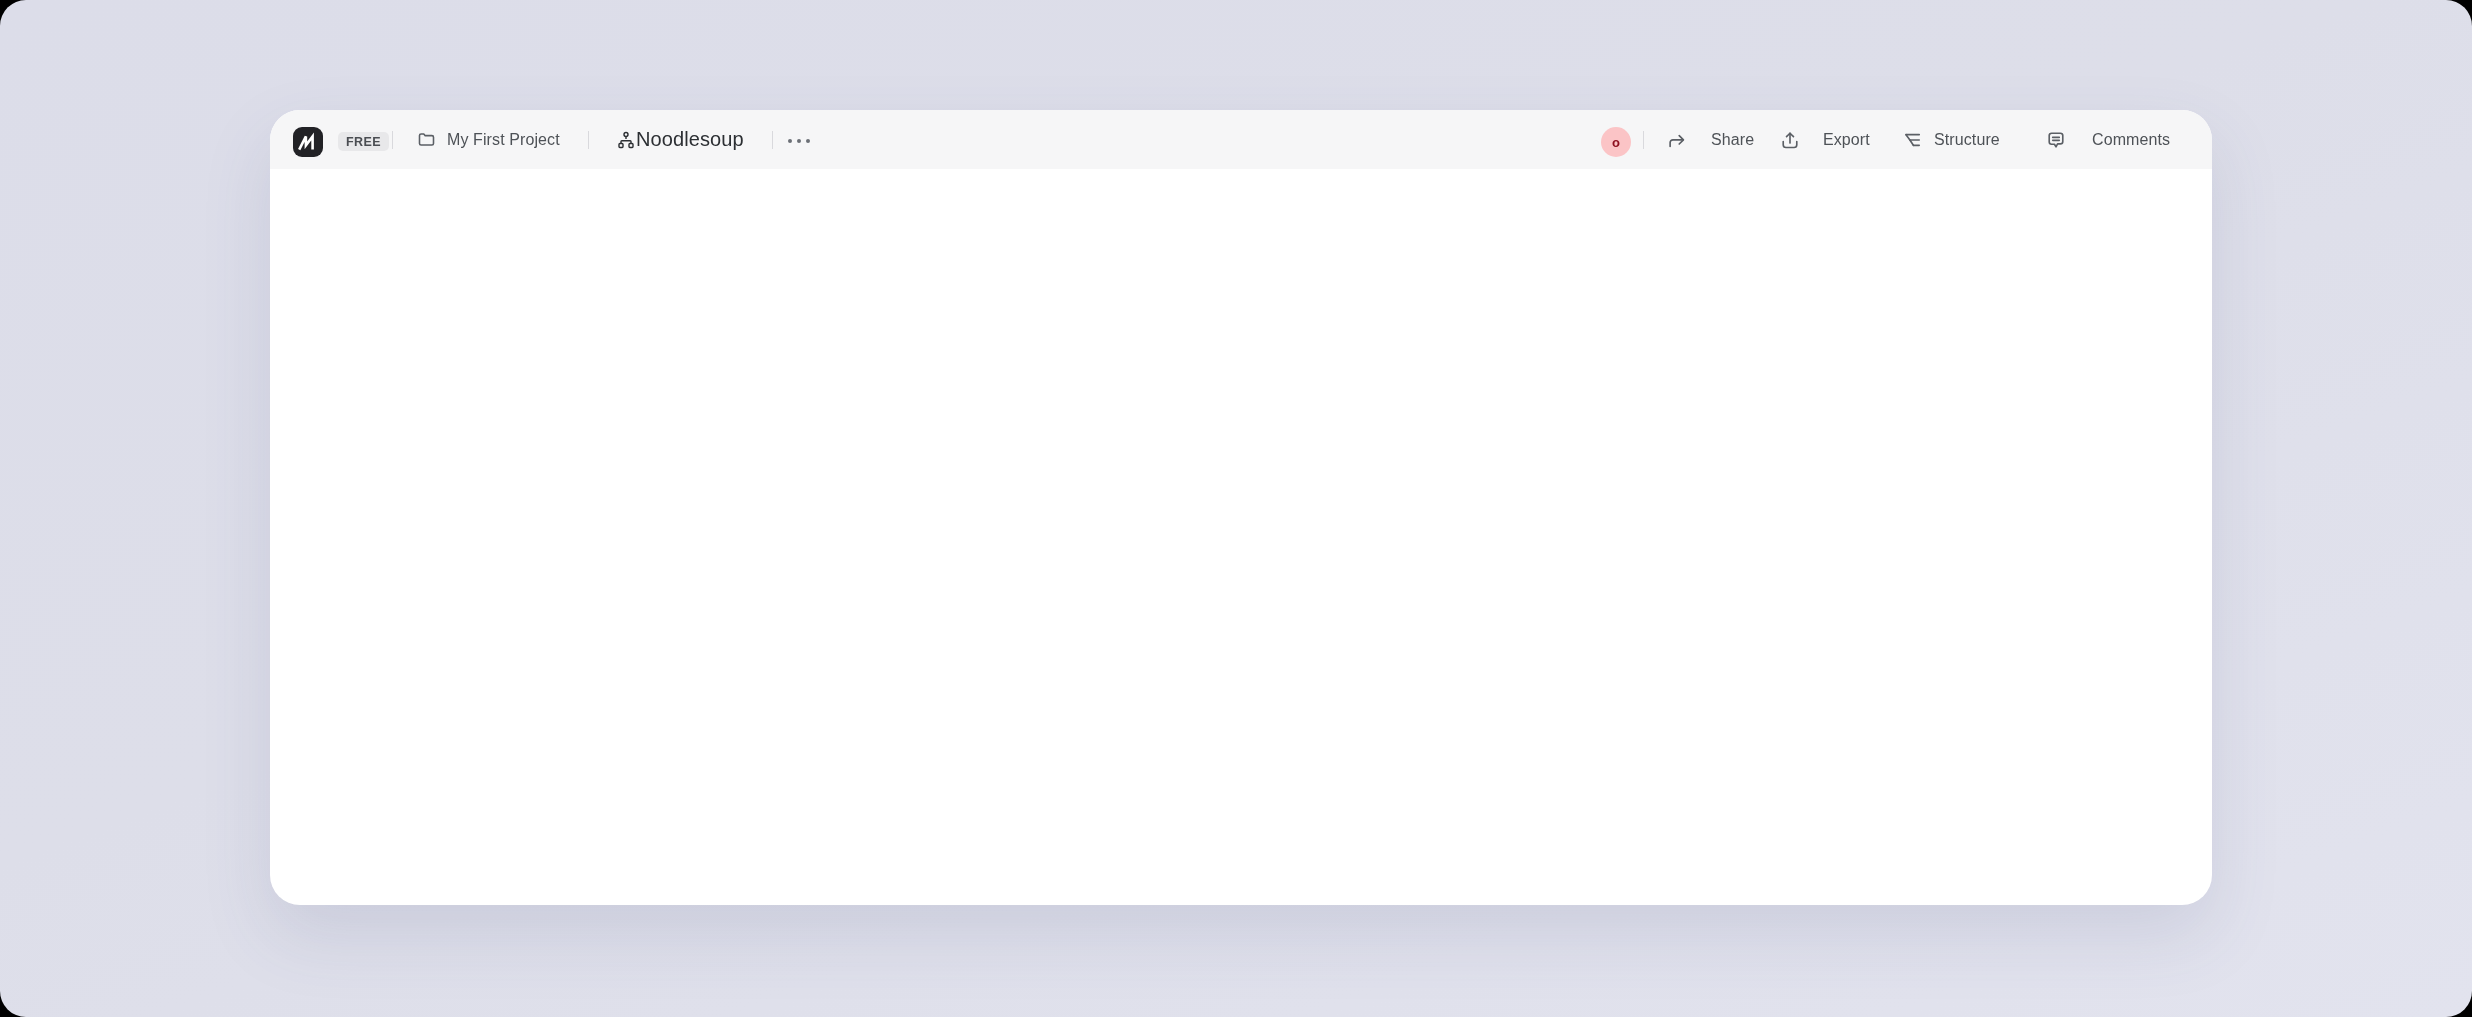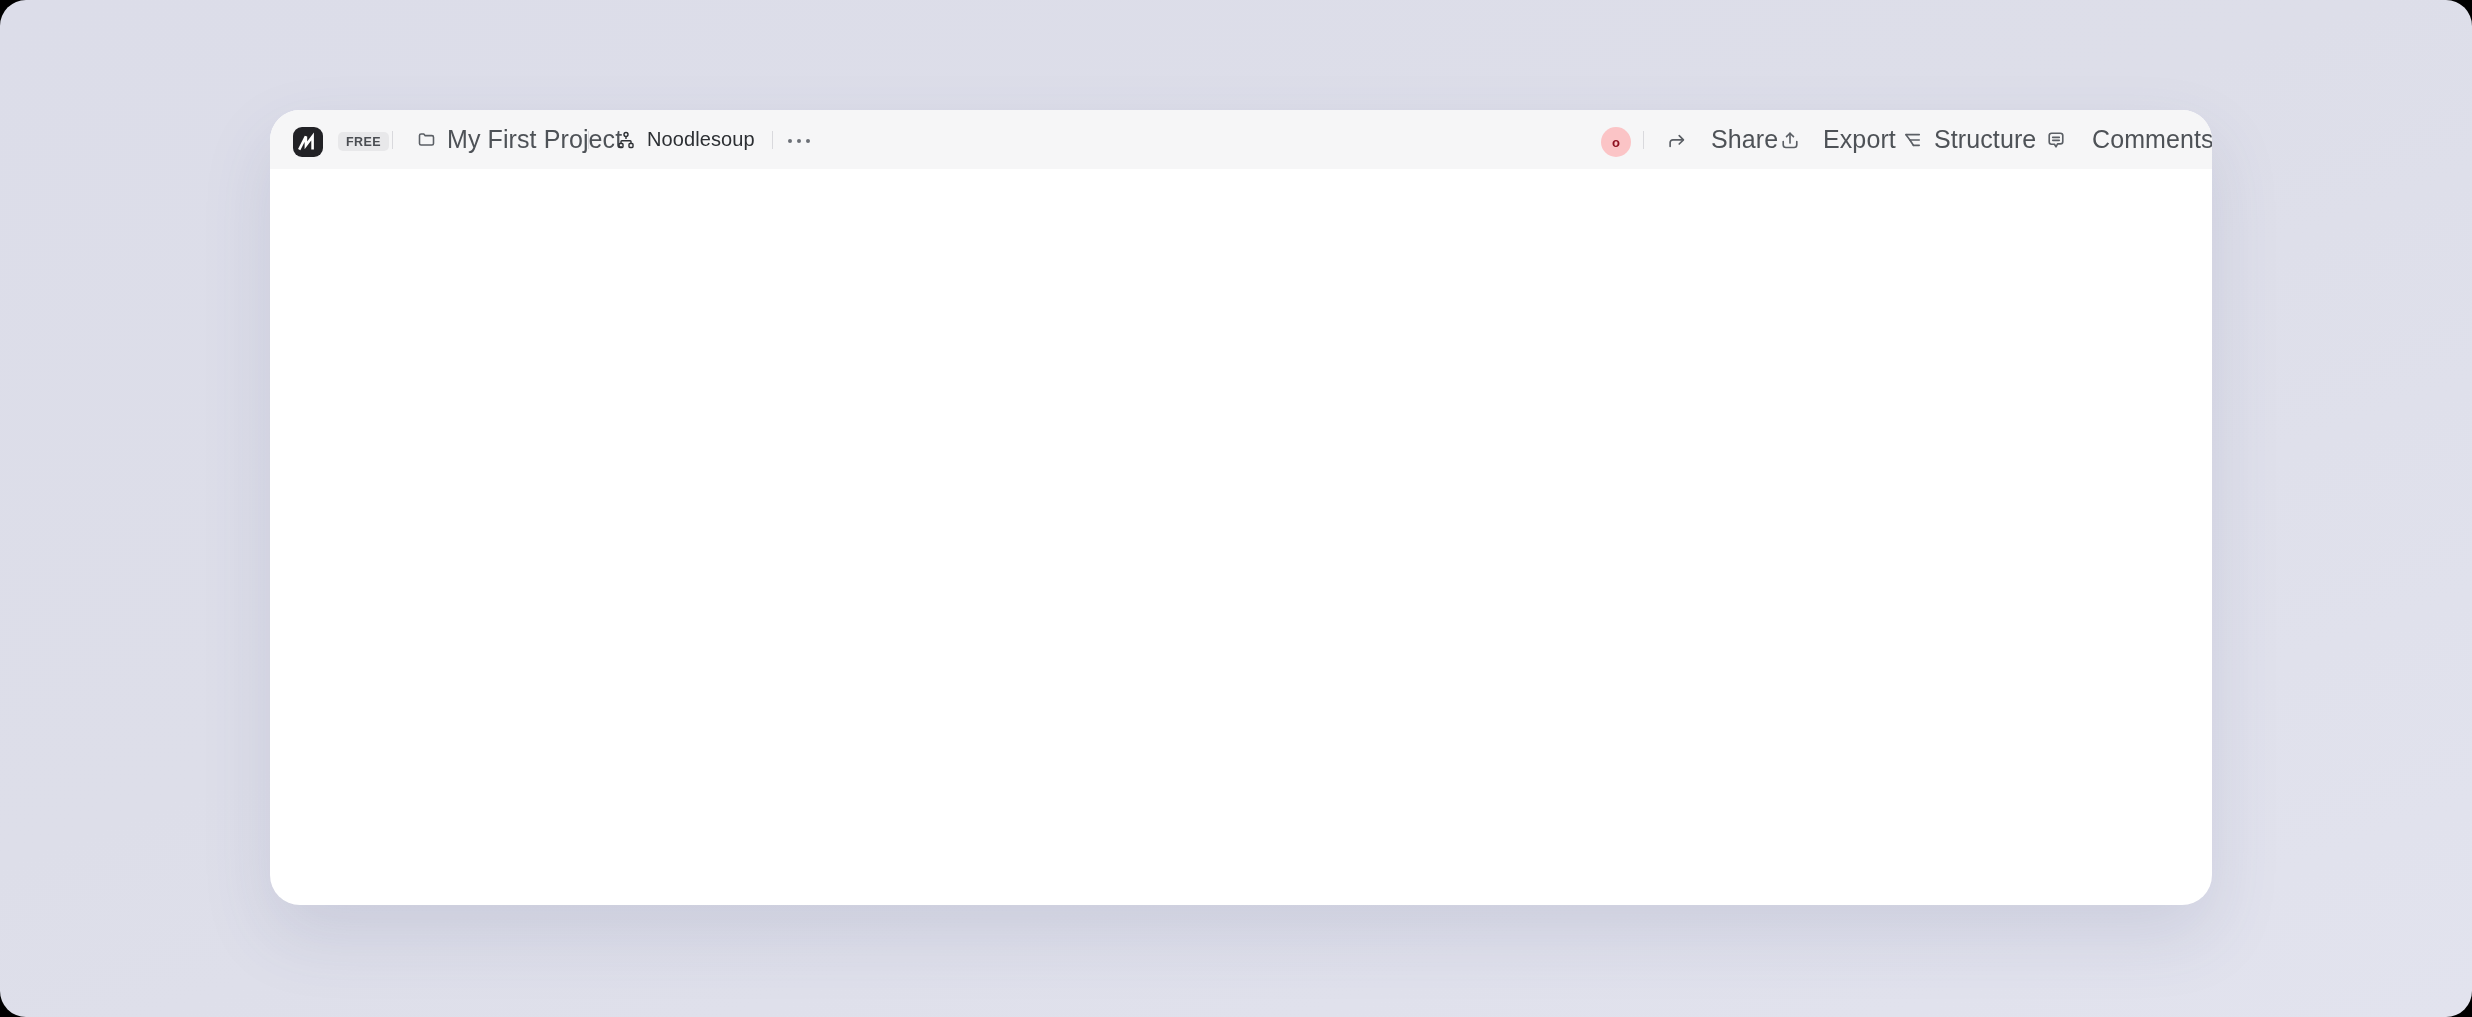--- a/index.html
+++ b/index.html
@@ -4,21 +4,21 @@
 <style>
   html,body{margin:0;padding:0;}
   body{width:2472px;height:1017px;background:#000;font-family:"Liberation Sans",sans-serif;overflow:hidden;}
   #page{position:absolute;inset:0;border-radius:26px;overflow:hidden;
         background:linear-gradient(160deg,#dcdde9 0%,#dddee9 45%,#e2e3ee 100%);}
   #card{position:absolute;left:270px;top:110px;width:1942px;height:795px;background:#fff;border-radius:30px;
         box-shadow:0 30px 70px rgba(70,74,120,.13);overflow:hidden;}
   
   #toolbar{position:absolute;left:0;top:0;width:100%;height:59px;background:#f6f6f7;}
   .tb-item{position:absolute;display:flex;align-items:center;top:0;height:59px;}
-  .tb-label{font-size:25px;color:#4e5257;letter-spacing:.1px;}
+  .tb-label{font-size:16px;color:#4e5257;letter-spacing:.1px;}
   .divider{position:absolute;top:21px;width:1px;height:18px;background:#d9d9dd;}
   #logo{position:absolute;left:23px;top:17px;width:30px;height:30px;border-radius:9px;background:#222226;}
   #freebadge{position:absolute;left:68px;top:22px;height:19px;padding:0 8px;border-radius:5px;background:#e8e8ea;
         display:flex;align-items:center;justify-content:center;font-size:12.5px;font-weight:700;color:#4a4d52;letter-spacing:.4px;}
   #dots{position:absolute;left:518px;top:29px;display:flex;gap:5px;}
   #dots i{width:4px;height:4px;border-radius:50%;background:#6c7076;display:block;}
   #avatar{position:absolute;left:1331px;top:17px;width:30px;height:30px;border-radius:50%;background:#fbc4c6;
         display:flex;align-items:center;justify-content:center;font-size:13px;font-weight:700;color:#8e1020;}
 </style>
 </head>
@@ -45,21 +45,21 @@
 
       <div class="divider" style="left:318px"></div>
 
       <div class="tb-item" style="left:346px">
         <svg width="20" height="20" viewBox="0 0 24 24" fill="none" stroke="#2c2f33" stroke-width="1.7">
           <circle cx="12" cy="5.4" r="2.4"></circle>
           <rect x="3.6" y="16.2" width="4.8" height="4.8" rx="1.1"></rect>
           <rect x="15.6" y="16.2" width="4.8" height="4.8" rx="1.1"></rect>
           <path d="M12 7.8v3.1M6 16.2v-2.3a1 1 0 0 1 1-1h10a1 1 0 0 1 1 1v2.3"></path>
         </svg>
-        <span class="tb-label" style="margin-left:11px;font-size:20px;color:#2c2f33">Noodlesoup</span>
+        <span class="tb-label" style="font-size:20px;color:#2c2f33">Noodlesoup</span>
       </div>
 
       <div class="divider" style="left:502px"></div>
       <div id="dots">
         <i></i>
           <i></i>
           <i></i>
       </div>
 
       <div id="avatar">o</div>

